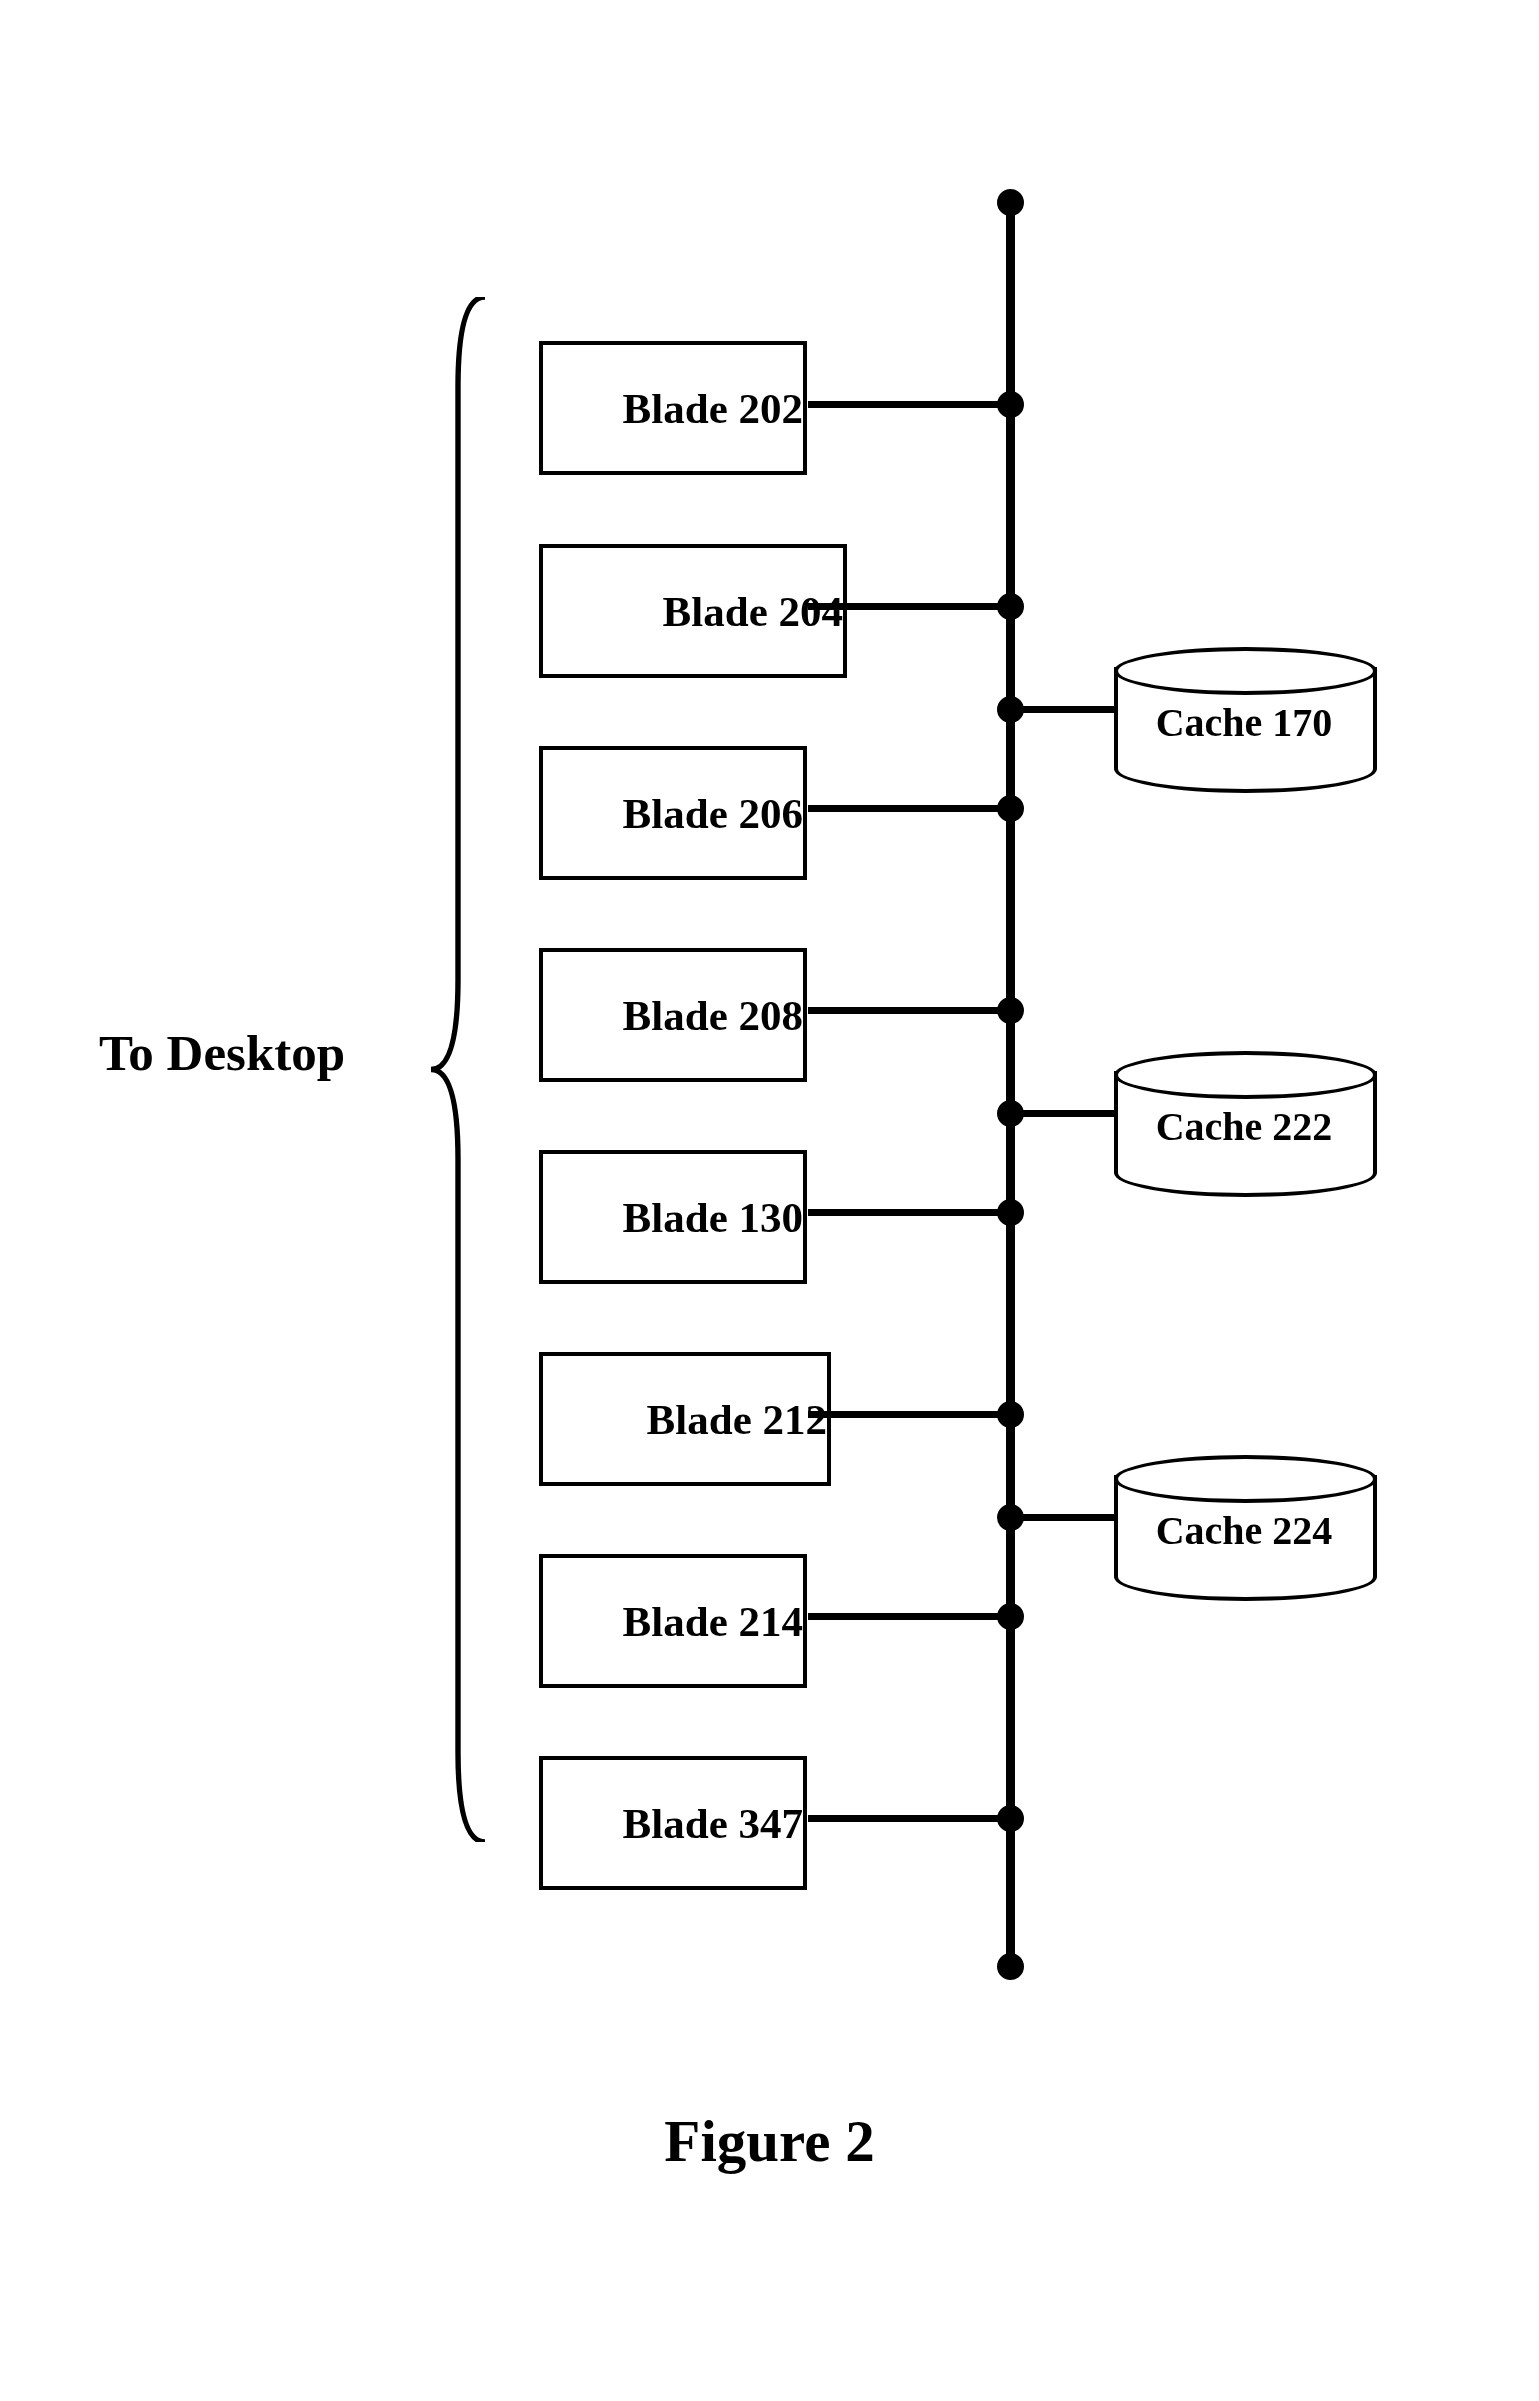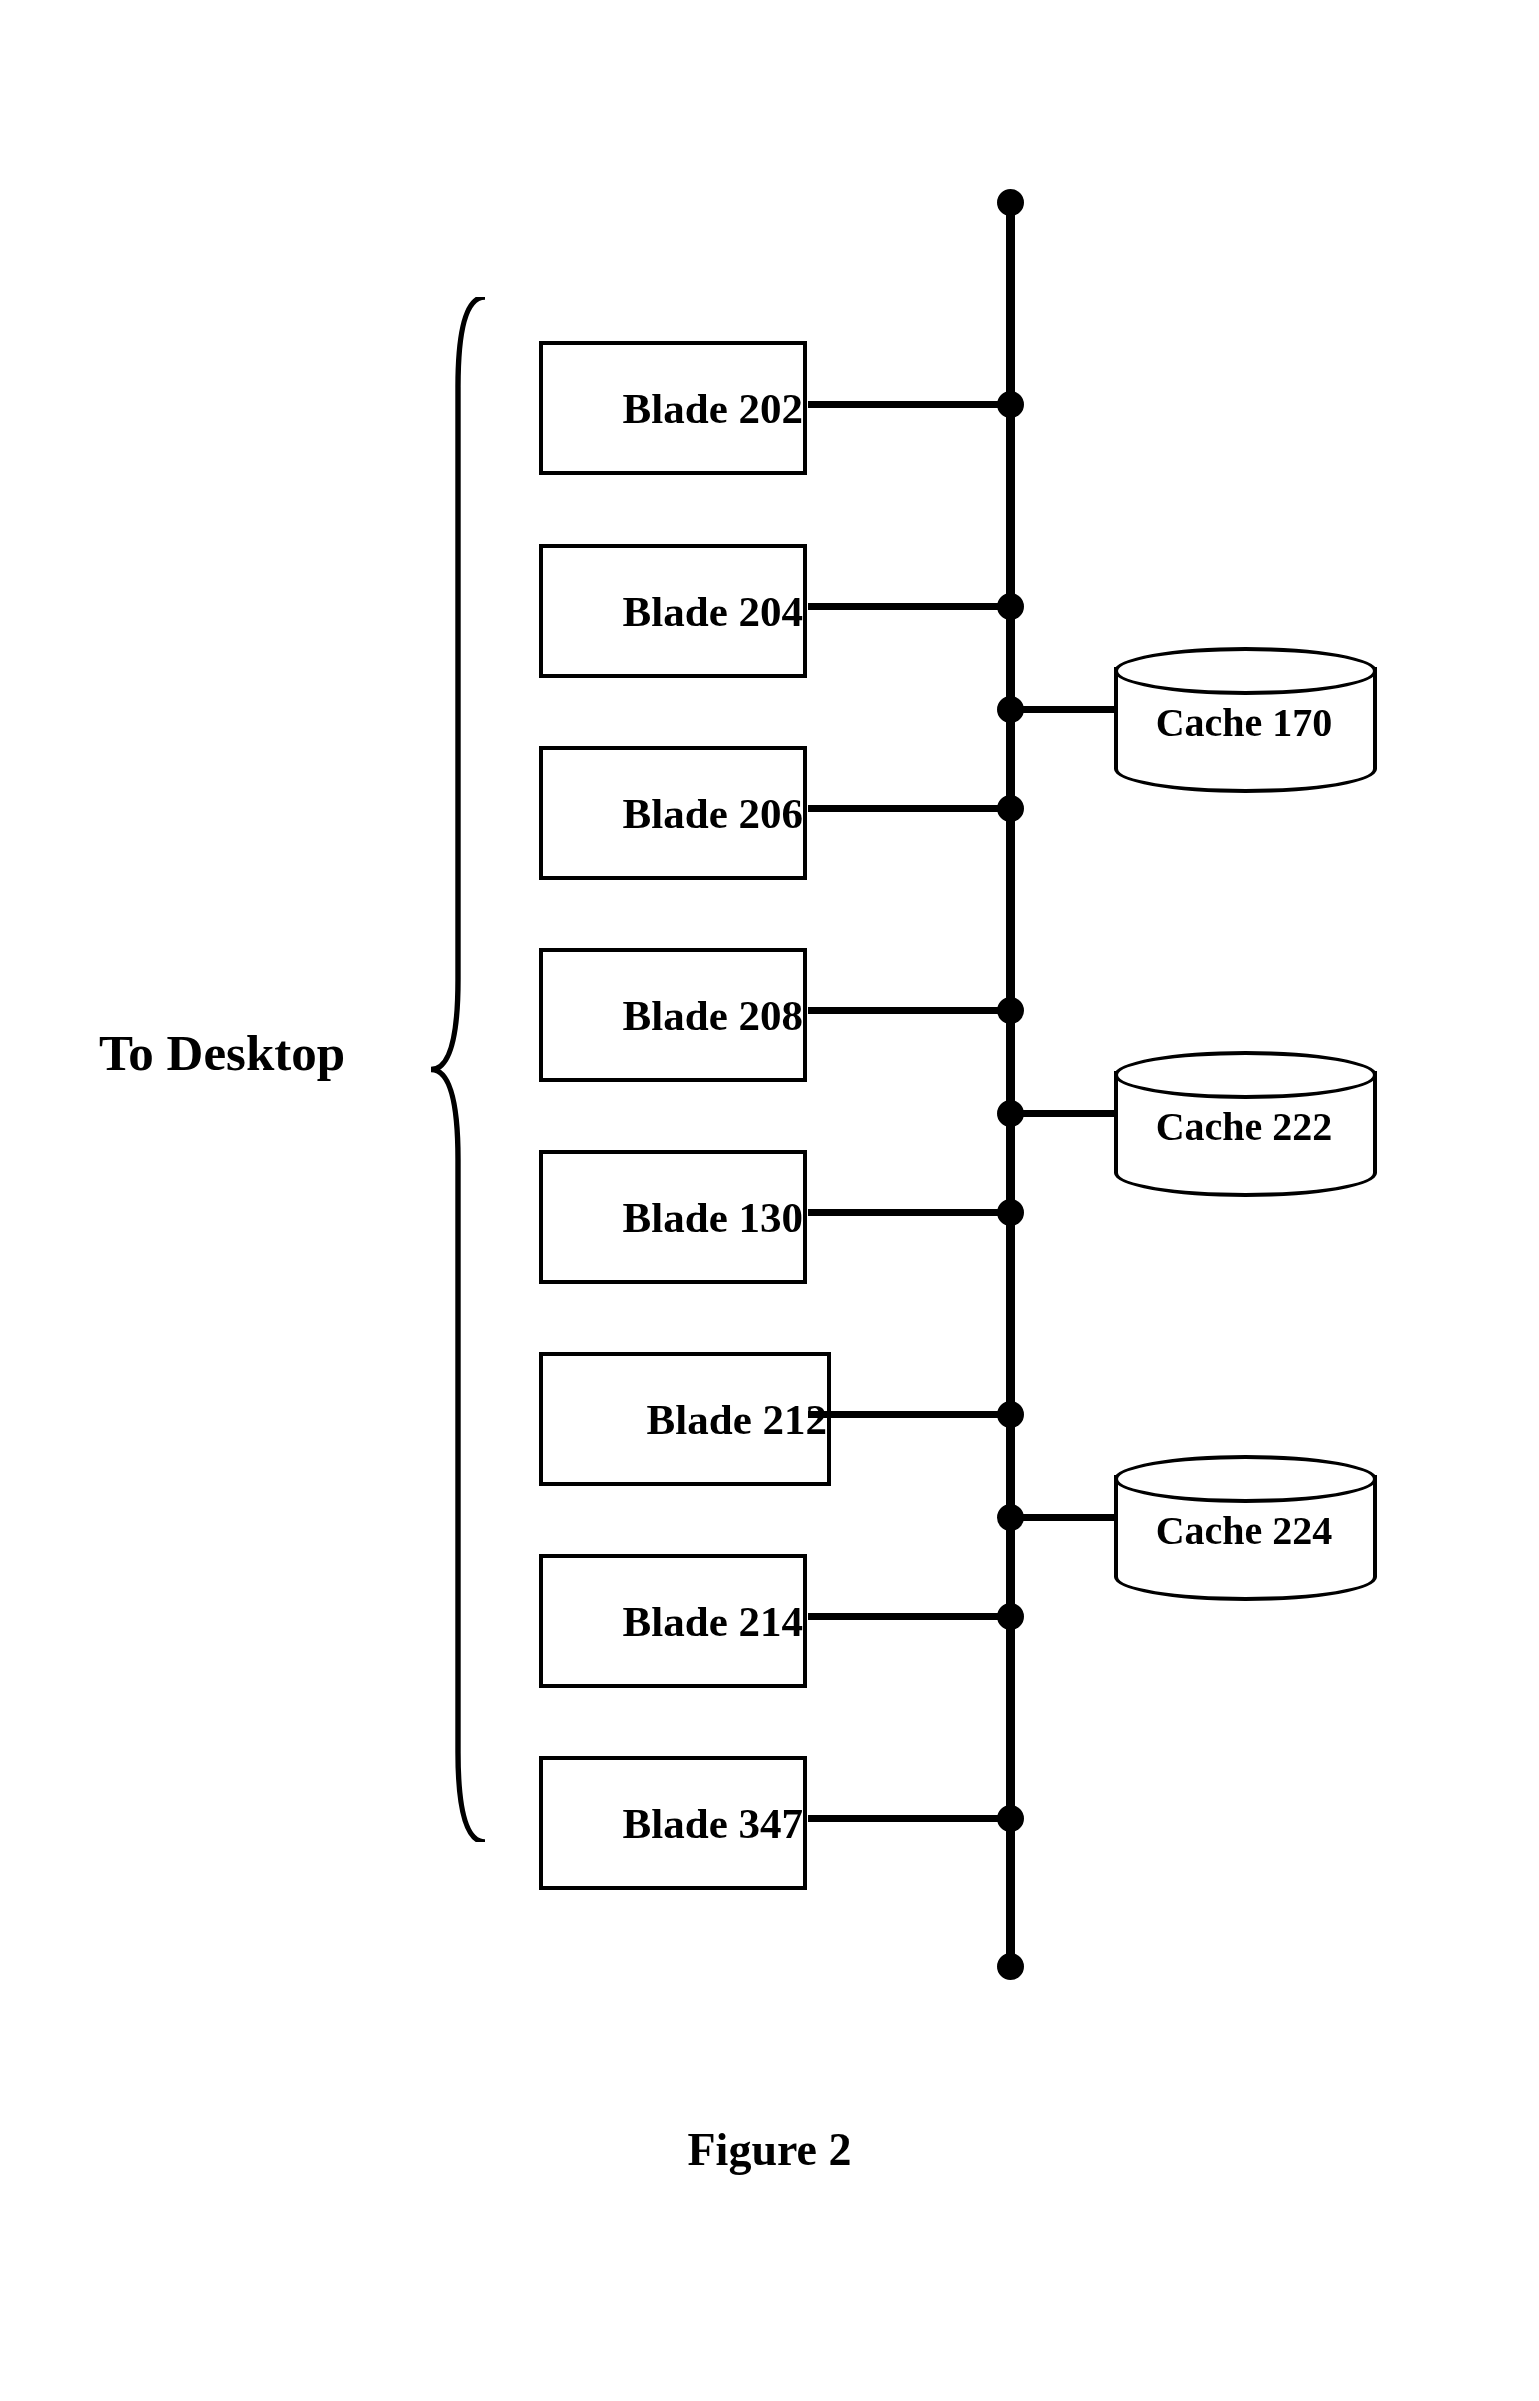--- a/index.html
+++ b/index.html
@@ -112,21 +112,21 @@
       font-size: 40px;
       font-weight: bold;
       z-index: 3;
     }
     .figure-caption {
       position: absolute;
       bottom: 225px;
       left: 0;
       width: 1539px;
       text-align: center;
-      font-size: 46px;
+      font-size: 59px;
       font-weight: bold;
     }
   </style>
 </head>
 <body>
 
 <div class="diagram-container">
 
   <div class="desktop-label">To Desktop</div>
 
@@ -137,21 +137,21 @@
   <div class="bus-line"></div>
   <div class="bus-dot" style="top: 99px;"></div>
   <div class="bus-dot" style="top: 1863px;"></div>
 
   <div class="blade-box" style="top: 251px;">
     <span>Blade 202</span>
   </div>
   <div class="connector-line" style="left: 718px; top: 311px; width: 198px;"></div>
   <div class="bus-dot" style="top: 301px;"></div>
 
-  <div class="blade-box" style="top: 454px;">
+  <div class="blade-box" style="top: 454px; padding-left: 40px;">
     <span>Blade 204</span>
   </div>
   <div class="connector-line" style="left: 718px; top: 513px; width: 198px;"></div>
   <div class="bus-dot" style="top: 503px;"></div>
 
   <div class="blade-box" style="top: 656px;">
     <span>Blade 206</span>
   </div>
   <div class="connector-line" style="left: 718px; top: 715px; width: 198px;"></div>
   <div class="bus-dot" style="top: 705px;"></div>

